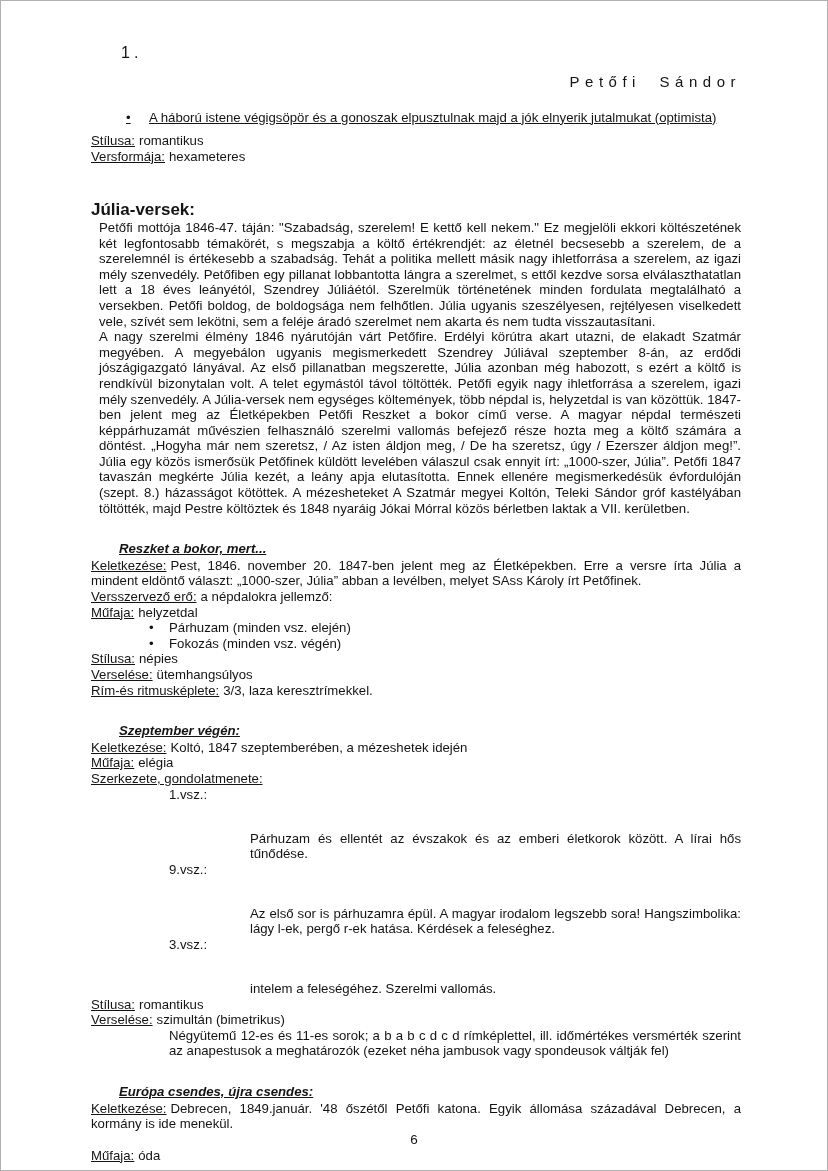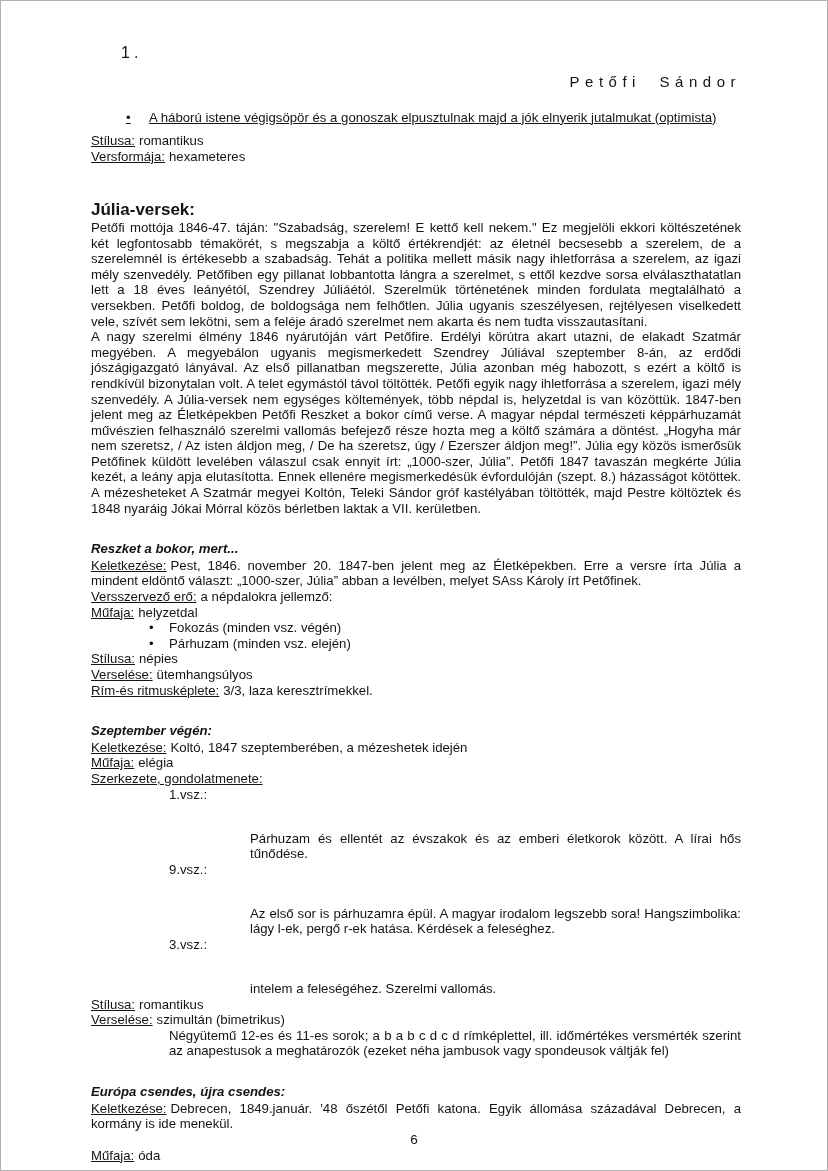--- a/index.html
+++ b/index.html
@@ -35,23 +35,23 @@
   .bullet-item .btext { flex: 1; text-align: justify; }
   .sub-bullets .bullet-item { margin-left: 58px; }
   .sub-bullets .bullet-item .bullet { width: 20px; flex: 0 0 20px; }
   .sub-bullets .bullet-item .btext { text-align: left; }
   
   .field { text-align: justify; }
   .field .ul { text-decoration: underline; margin-right: 4px; }
   .intro-fields { margin-top: 8px; }
   
   .section-heading { font-weight: bold; font-size: 17px; margin-top: 38px; margin-bottom: 2px; }
-  .para { text-align: justify; }
+  .para { text-align: justify; margin-left: 8px; }
   .subsection { margin-top: 25px; }
-  .sub-heading { font-weight: bold; font-style: italic; margin-bottom: 1px; }
+  .sub-heading { font-weight: bold; font-style: italic; text-decoration: underline; margin-bottom: 1px; margin-left: 28px; }
   
   .stanza-row { display: flex; margin-left: 78px; gap: 11px; }
   .stanza-row .snum { flex: 0 0 70px; }
   .stanza-row .stext { flex: 1; text-align: justify; margin-top: 44px; }
   .note { margin-left: 78px; text-align: justify; }
   
   .page-number { position: absolute; left: 0; right: 0; bottom: 22px; text-align: center; font-size: 13.5px; }
 </style>
 </head>
 <body>
@@ -89,25 +89,25 @@
       </div>
       <div class="field">
         <span class="ul">Versszervező erő:</span><span>a népdalokra jellemző:</span>
       </div>
       <div class="field">
         <span class="ul">Műfaja:</span><span>helyzetdal</span>
       </div>
       <div class="sub-bullets">
         <div class="bullet-item">
           <span class="bullet"></span>
-          <span class="btext">Fokozás (minden vsz. végén)</span>
+          <span class="btext">Párhuzam (minden vsz. elején)</span>
         </div>
         <div class="bullet-item">
           <span class="bullet"></span>
-          <span class="btext">Párhuzam (minden vsz. elején)</span>
+          <span class="btext">Fokozás (minden vsz. végén)</span>
         </div>
       </div>
       <div class="field">
         <span class="ul">Stílusa:</span><span>népies</span>
       </div>
       <div class="field">
         <span class="ul">Verselése:</span><span>ütemhangsúlyos</span>
       </div>
       <div class="field">
         <span class="ul">Rím-és ritmusképlete:</span><span>3/3, laza keresztrímekkel.</span>

